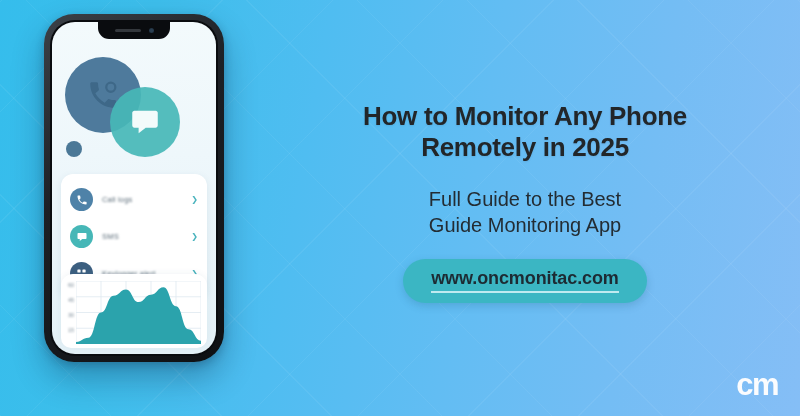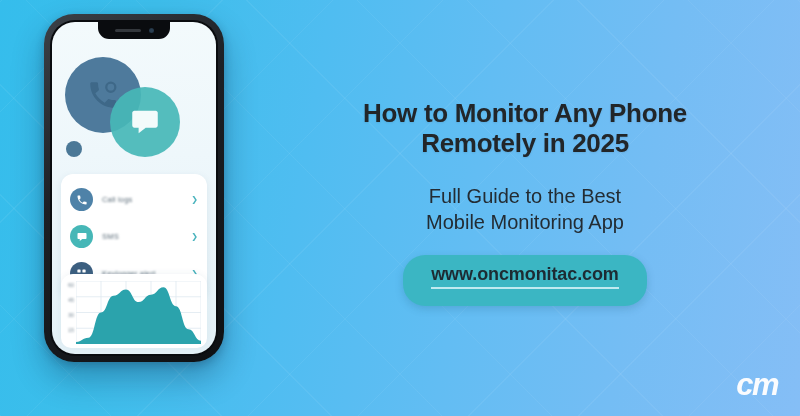--- a/index.html
+++ b/index.html
@@ -186,21 +186,21 @@
     font-weight: normal;
     color: #232c33;
     text-align: center;
     line-height: 1.32;
   }
   #url-button {
     margin-top: 20px;
     background: #3bb6c3;
     border: none;
     border-radius: 22px;
-    padding: 9px 28px 17px;
+    padding: 9px 28px 10px;
     box-shadow: 0 3px 8px rgba(20,80,110,.2);
     cursor: pointer;
   }
   #url-text {
     display: inline-block;
     font-size: 18px;
     font-weight: bold;
     color: #1d2b33;
     border-bottom: 2px solid #bfeaf0;
     padding-bottom: 2px;
@@ -215,21 +215,20 @@
     display: flex; align-items: center;
   }
   #logo-text {
     font-size: 31px;
     font-weight: bold;
     color: #ffffff;
     letter-spacing: -1.5px;
     line-height: 1;
     filter: blur(.3px);
     opacity: .97;
-    font-style: italic;
   }
 </style>
 </head>
 <body>
 
 <div id="banner">
   <div id="pattern"></div>
 
   <div id="phone-wrap">
     <div id="phone-frame">
@@ -326,21 +325,21 @@
     </div>
   </div>
 
   <div id="content">
     <h1 id="headline">
       <span>How to Monitor Any Phone</span><br>
       <span>Remotely in 2025</span>
     </h1>
     <h2 id="subhead">
       <span>Full Guide to the Best</span><br>
-      <span>Mobile Monitoring App</span>
+      <span>Guide Monitoring App</span>
     </h2>
     <button id="url-button">
       <span id="url-text">www.oncmonitac.com</span>
     </button>
   </div>
 
   <div id="logo">
     <span id="logo-text">cm</span>
   </div>
 </div>

